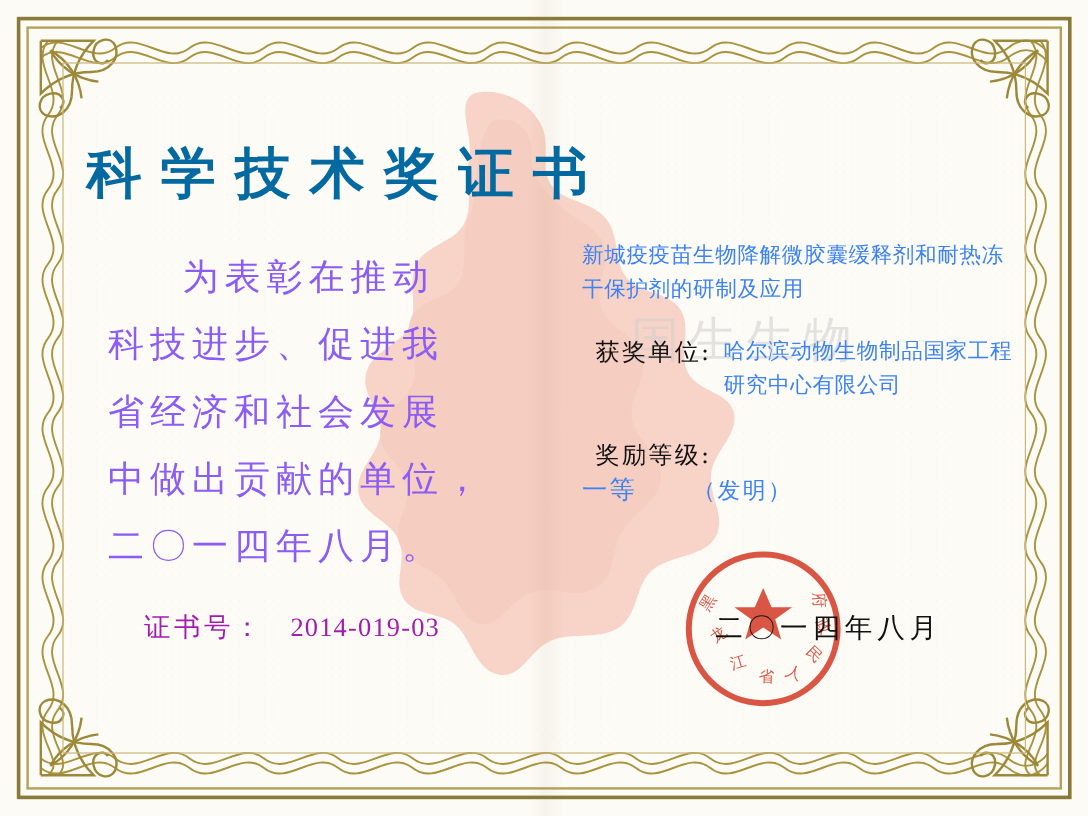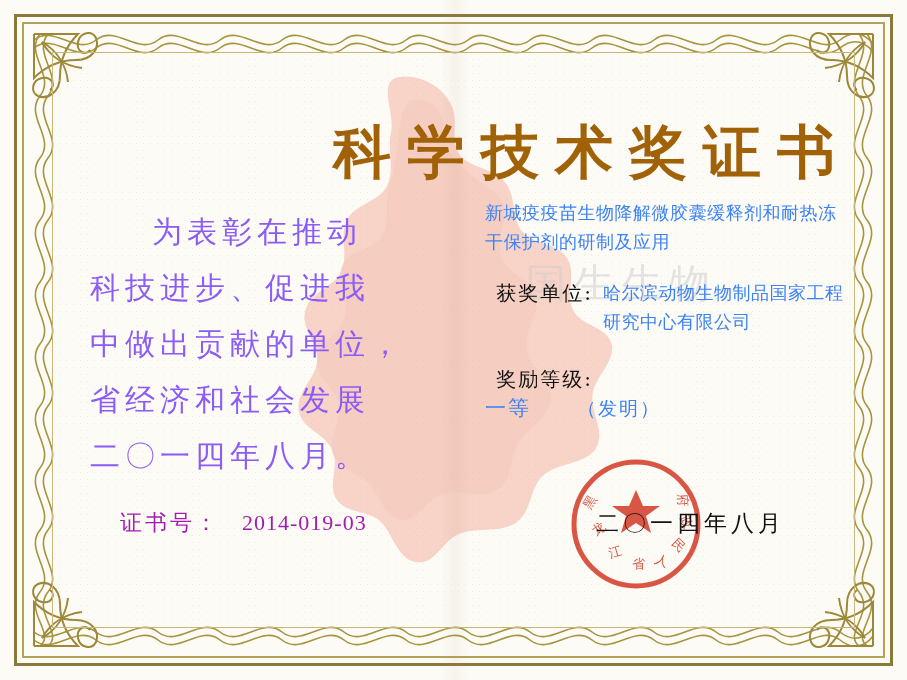--- a/index.html
+++ b/index.html
@@ -80,26 +80,26 @@
   
   .content {
     position: absolute;
     left: 56px; top: 56px; right: 56px; bottom: 56px;
   }
 
   .title {
     position: absolute;
     left: 0; right: 0;
     top: 58px;
-    text-align: right;
-    font-family: "DejaVu Serif", serif;
-    font-size: 58px;
+    text-align: left;
+    font-family: "DejaVu Serif", serif;
+    font-size: 46px;
     font-weight: bold;
     letter-spacing: 16px;
-    color: #a16207;
+    color: #0369a1;
     text-indent: 16px;
     white-space: nowrap;
   }
 
   .left-block {
     position: absolute;
     left: 34px;
     top: 148px;
     width: 350px;
     font-family: "DejaVu Serif", serif;
@@ -315,22 +315,22 @@
 
   <div class="fold"></div>
 
   <div class="content">
 
     <div class="title">科学技术奖证书</div>
 
     <div class="left-block">
       <div class="indent">为表彰在推动</div>
       <div>科技进步、促进我</div>
+      <div>省经济和社会发展</div>
       <div>中做出贡献的单位，</div>
-      <div>省经济和社会发展</div>
       <div>二〇一四年八月。</div>
     </div>
 
     <div class="cert-no">
       <span>证书号：</span><span class="num">2014-019-03</span>
     </div>
 
     <div class="watermark">国生生物</div>
 
     <div class="info">

